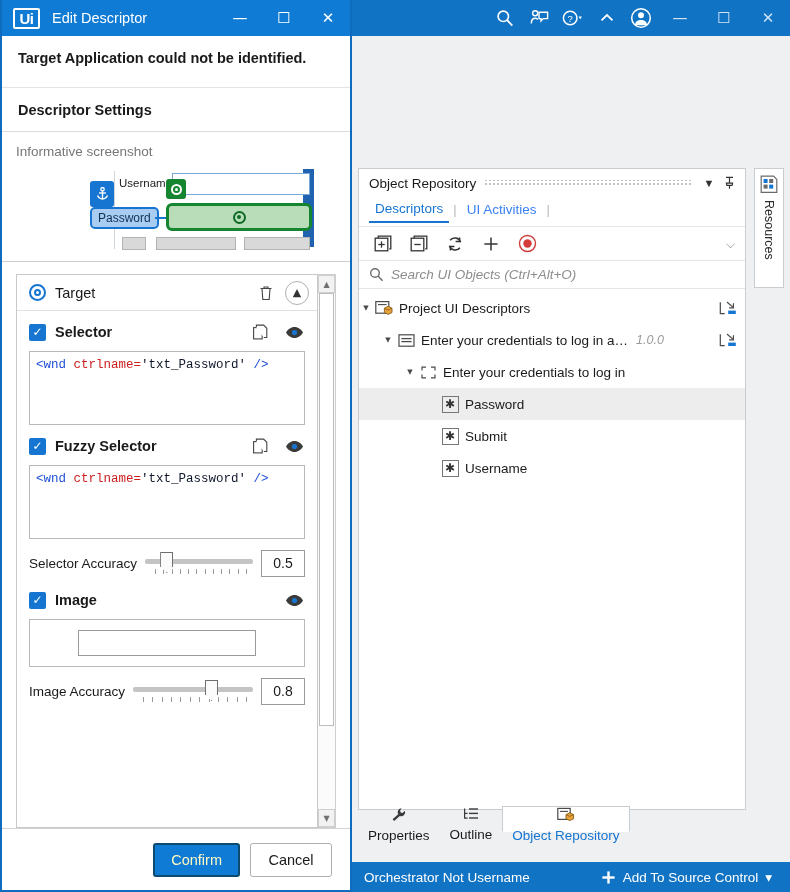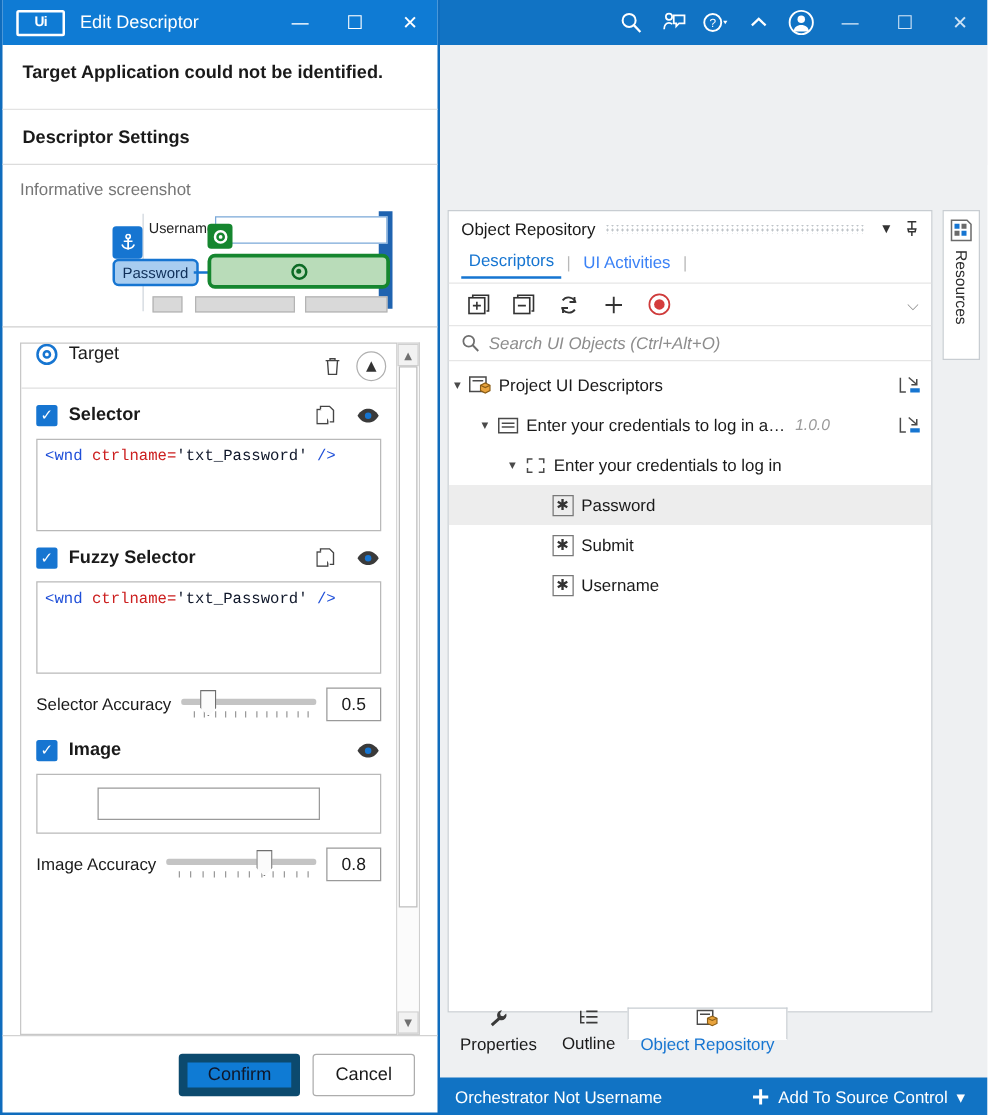--- a/index.html
+++ b/index.html
@@ -18,24 +18,24 @@
     border-left: 2px solid #0f6cbd;
     border-right: 2px solid #0f6cbd;
     border-bottom: 2px solid #0f6cbd;
     display: flex; flex-direction: column;
   }
   .titlebar {
     height: 36px; background: #0f7bd4; flex: 0 0 36px;
     display: flex; align-items: center; color: #fff;
   }
   .ui-logo {
-    width: 39px; height: 21px; margin-left: 11px;
+    width: 27px; height: 21px; margin-left: 11px;
     border: 2px solid #fff; border-radius: 2px;
     display: flex; align-items: center; justify-content: center;
-    font-size: 11px; font-weight: bold; letter-spacing: -0.5px;
+    font-size: 15px; font-weight: bold; letter-spacing: -0.5px;
     line-height: 1;
   }
   .title-text { margin-left: 12px; font-size: 14.5px; }
   .win-btns { margin-left: auto; display: flex; height: 36px; }
   .win-btn {
     width: 44px; height: 36px; display: flex;
     align-items: center; justify-content: center;
     font-size: 15px; color: #fff; font-family: "DejaVu Sans", sans-serif;
   }
 
@@ -104,21 +104,21 @@
   .bg2 { left: 140px; width: 80px; }
   .bg3 { left: 228px; width: 66px; }
 
   
   .panel-wrap { flex: 1 1 auto; display: flex; padding: 12px 14px 0 14px; min-height: 0; }
   .panel {
     flex: 1 1 auto; border: 1px solid #c8c8c8; background: #fff;
     display: flex; flex-direction: column; overflow: hidden;
   }
   .panel-head {
-    display: flex; height: 36px;
+    display: flex; align-items: center; height: 36px;
     padding: 0 8px 0 12px; border-bottom: 1px solid #e0e0e0; flex: 0 0 36px;
   }
   .bullseye {
     width: 17px; height: 17px; border: 2px solid #1675d1; border-radius: 50%;
     display: flex; align-items: center; justify-content: center; flex: 0 0 auto;
   }
   .bullseye i { width: 7px; height: 7px; border: 2px solid #1675d1; border-radius: 50%; display: block; }
   .panel-title { font-size: 14.5px; color: #1a1a1a; margin-left: 9px; }
   .panel-head-actions { margin-left: auto; display: flex; align-items: center; gap: 8px; }
   .icon-btn {
@@ -198,21 +198,21 @@
 
   .dlg-footer {
     flex: 0 0 62px; border-top: 1px solid #d2d2d2;
     display: flex; align-items: center; justify-content: flex-end;
     padding: 0 18px; gap: 10px;
   }
   .btn {
     height: 34px; min-width: 82px; padding: 0 16px; border-radius: 3px;
     font-size: 14.5px; display: flex; align-items: center; justify-content: center;
   }
-  .btn-primary { background: #0f7bd4; color: #0f172a; border: 7px solid #0c4a6e; }
+  .btn-primary { background: #0f7bd4; color: #fef9c3; border: 2px solid #0c4a6e; }
   .btn-default { background: #fff; color: #1a1a1a; border: 1px solid #adadad; }
 
   
   .studio {
     position: absolute; left: 352px; top: 0; right: 0; bottom: 0;
     background: #eef0f2; display: flex; flex-direction: column;
   }
   .studio-top {
     height: 36px; flex: 0 0 36px; background: #1173c4;
     display: flex; align-items: center; justify-content: flex-end;

